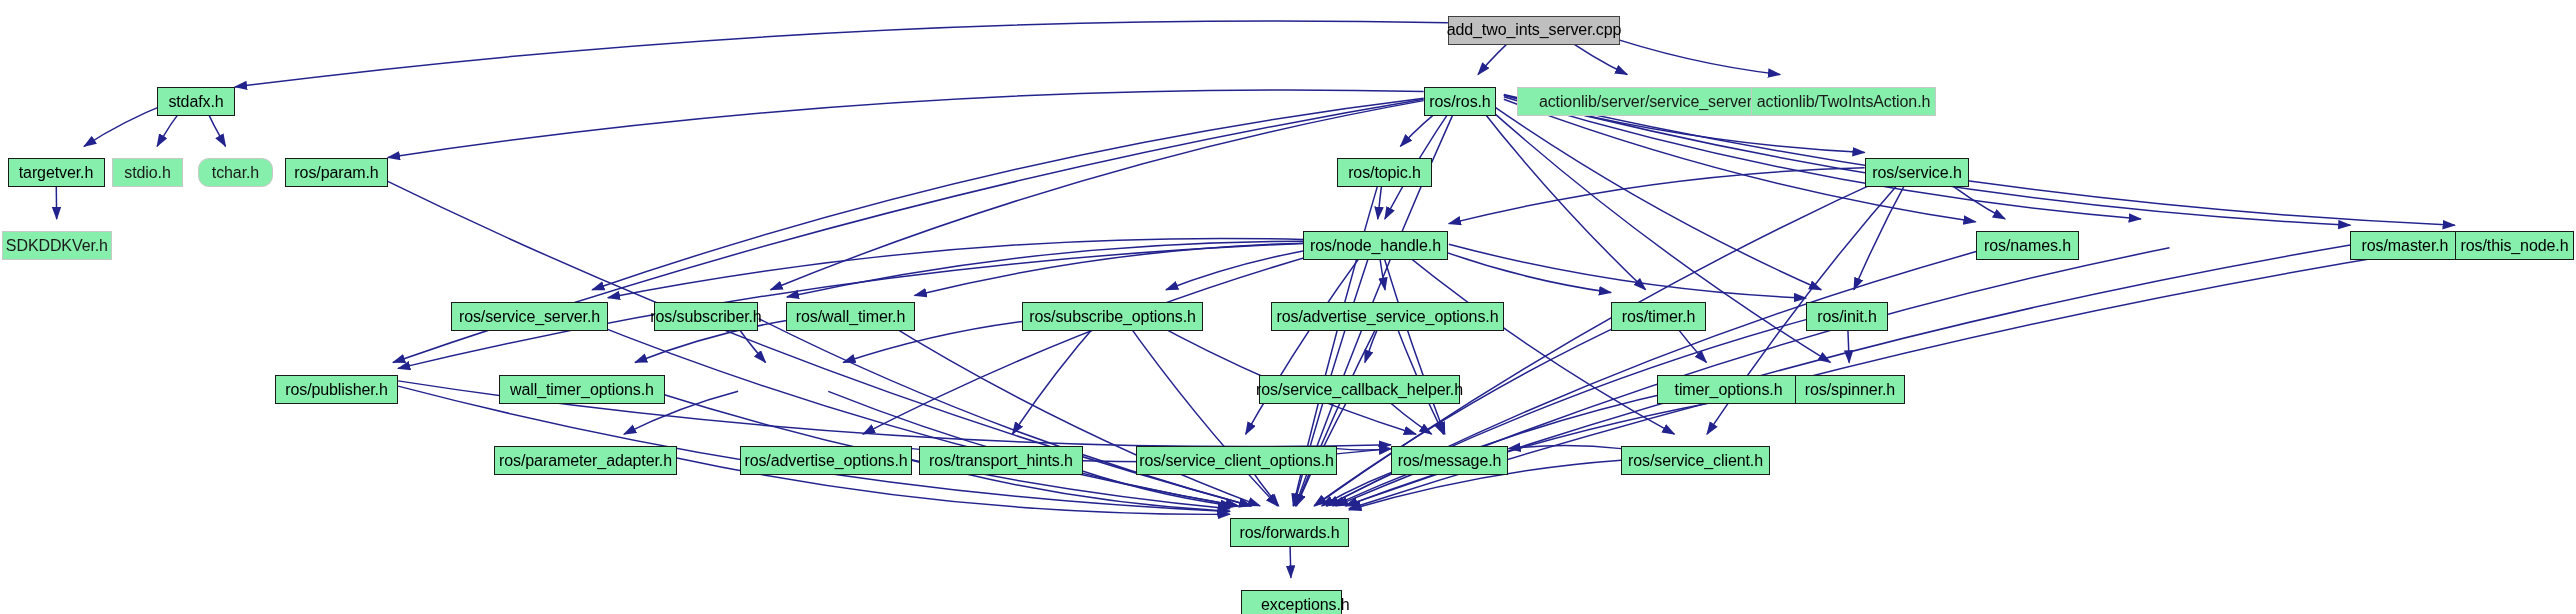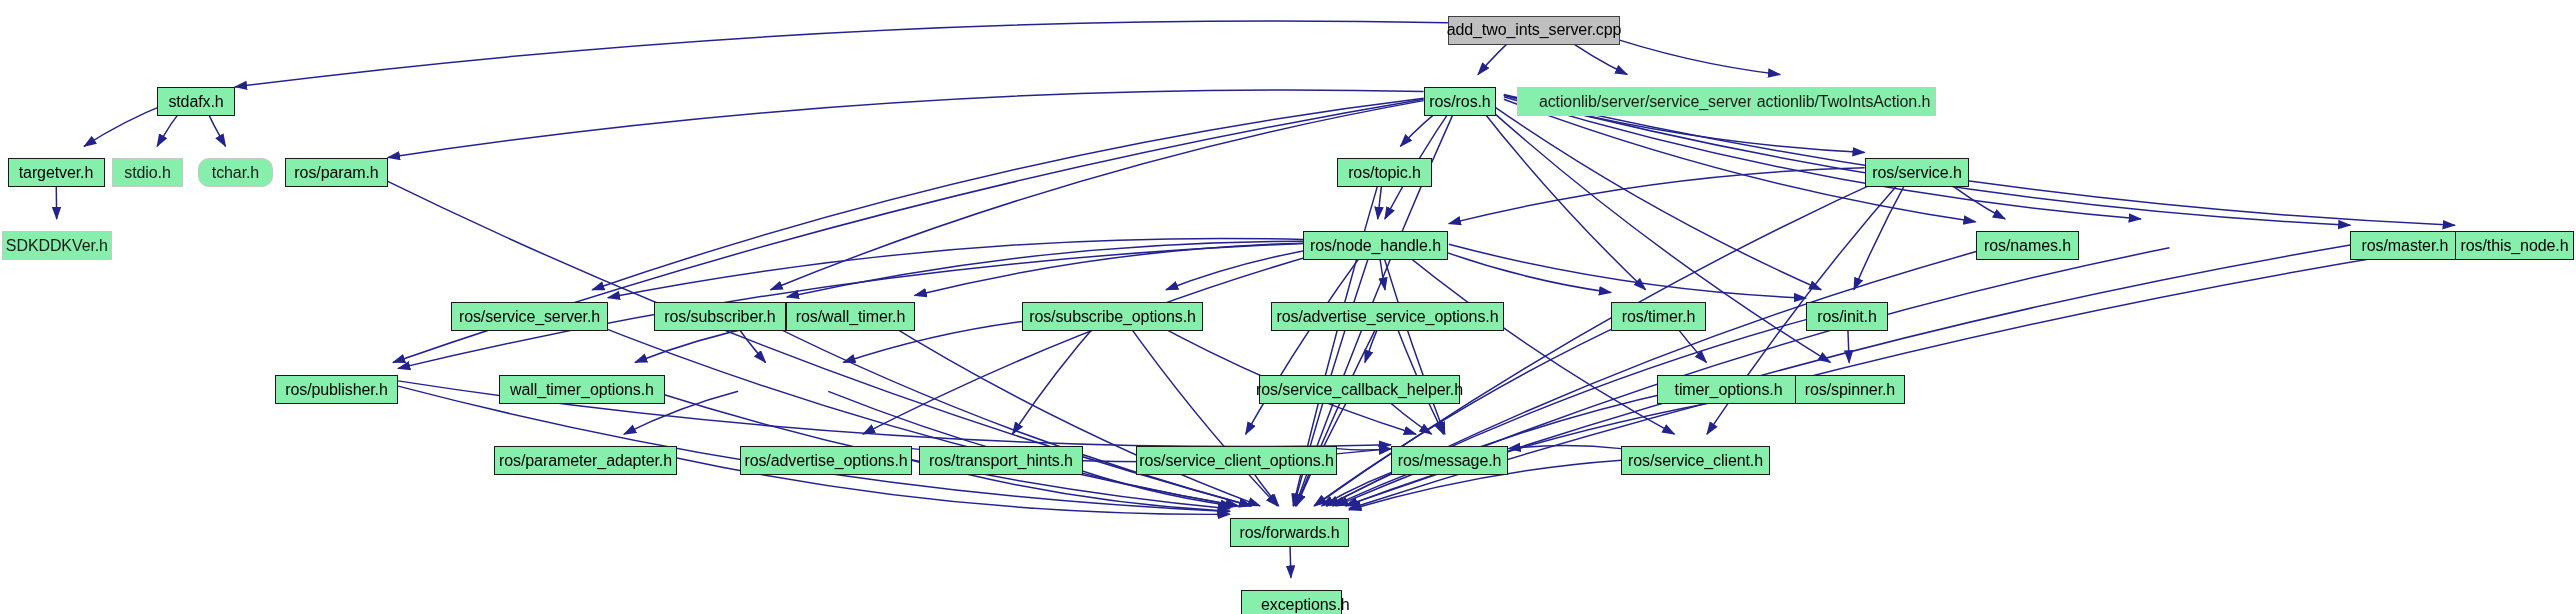--- a/index.html
+++ b/index.html
@@ -200,21 +200,21 @@
       </div>
       <div class="node bold" style="left: 2350px; top: 219px; width: 110px;">
         <span>ros/master.h</span>
       </div>
       <div class="node bold" style="left: 2455px; top: 219px; width: 119px;">
         <span>ros/this_node.h</span>
       </div>
       <div class="node bold" style="left: 451px; top: 290px; width: 157px;">
         <span>ros/service_server.h</span>
       </div>
-      <div class="node bold" style="left: 654px; top: 290px; width: 132px;">
+      <div class="node bold" style="left: 654px; top: 290px; width: 104px;">
         <span>ros/subscriber.h</span>
       </div>
       <div class="node bold" style="left: 786px; top: 290px; width: 129px;">
         <span>ros/wall_timer.h</span>
       </div>
       <div class="node bold" style="left: 1022px; top: 290px; width: 181px;">
         <span>ros/subscribe_options.h</span>
       </div>
       <div class="node bold" style="left: 1271px; top: 290px; width: 233px;">
         <span>ros/advertise_service_options.h</span>

